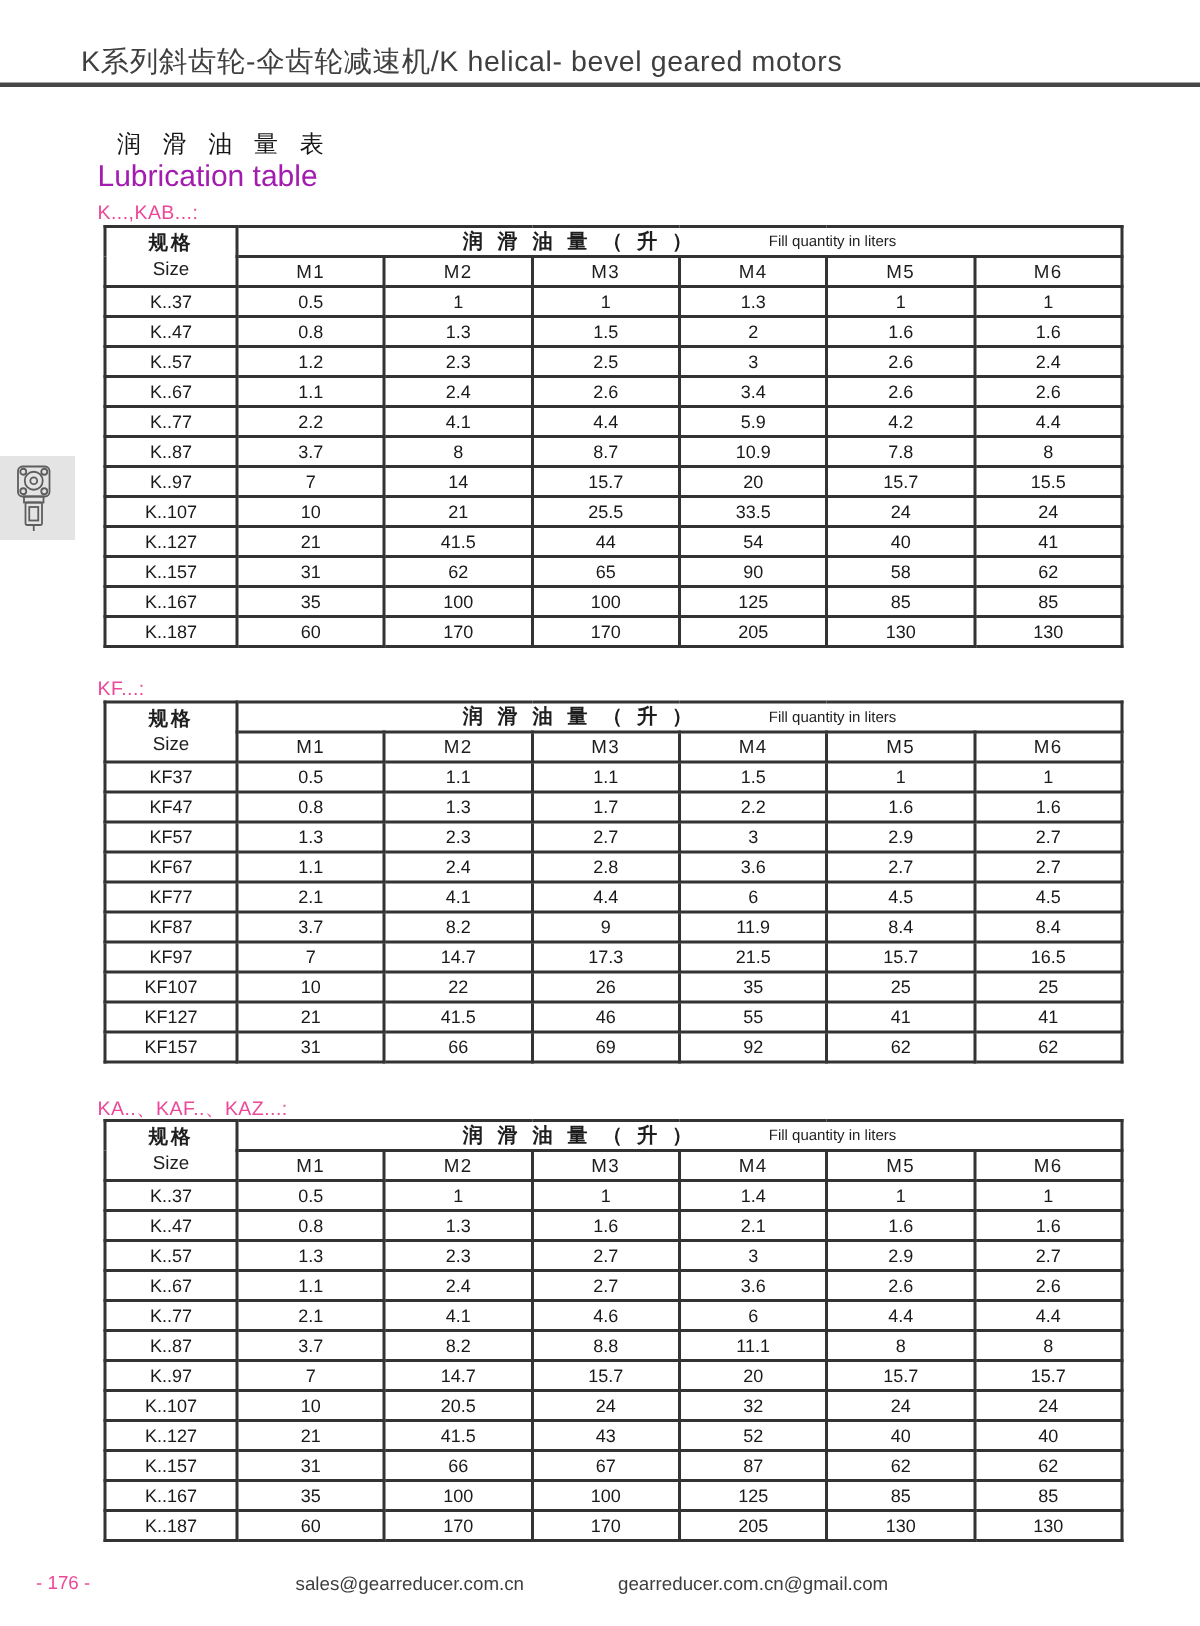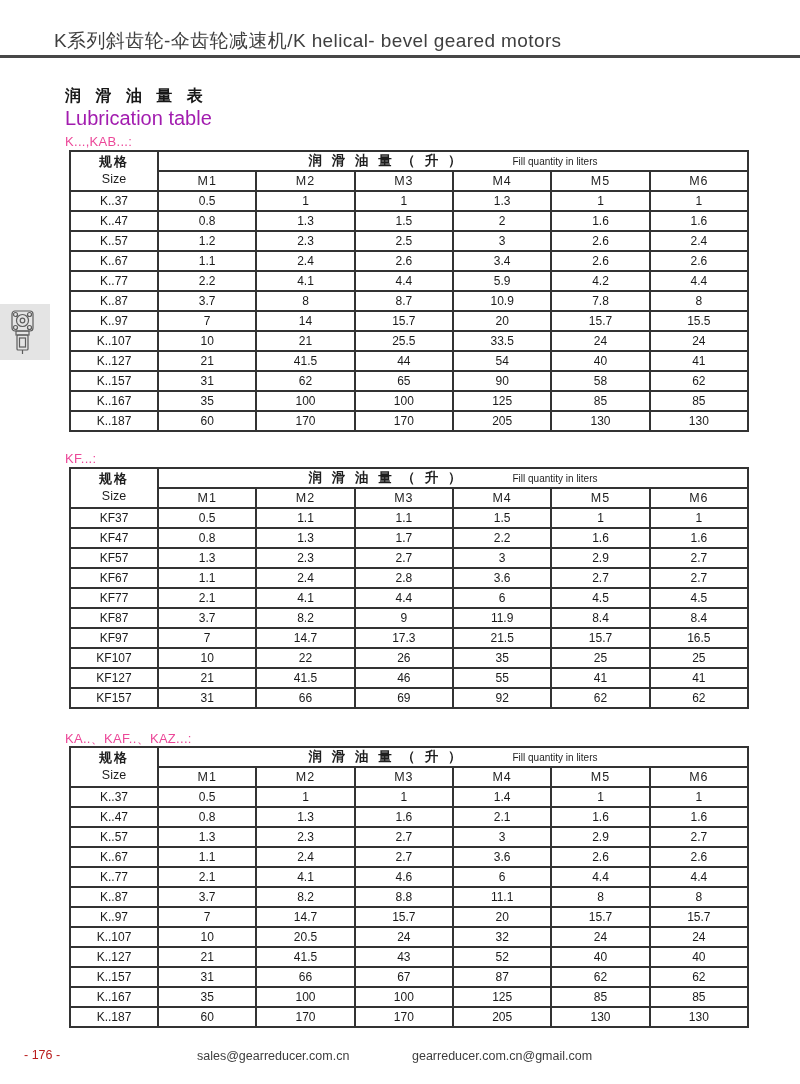--- a/index.html
+++ b/index.html
@@ -15,21 +15,21 @@
     letter-spacing:0.4px;white-space:nowrap;
   }
   .header-rule{left:0;top:55px;width:800px;height:3px;background:#474747;}
 
   
   .thumb{left:0;top:304px;width:50px;height:56px;background:#e4e4e4;
     display:flex;align-items:center;}
   .thumb svg{margin-left:7px;}
 
   
-  .sec-zh{left:65px;top:86px;font-size:16px;font-weight:bold;letter-spacing:5px;color:#161616;}
+  .sec-zh{left:78px;top:86px;font-size:16px;font-weight:normal;letter-spacing:5px;color:#161616;}
   .sec-en{left:65px;top:107px;font-size:20px;color:#a21caf;}
 
   
   .tbl-label{left:65px;font-size:13px;font-weight:500;color:#ec4899;letter-spacing:0.3px;}
 
   
   .tbl-section{left:69px;width:586px;}
   table{width:680px;border-collapse:collapse;table-layout:fixed;}
   th,td{border:2px solid #333333;text-align:center;vertical-align:middle;padding:0;}
   col.c-size{width:88px;}
@@ -37,21 +37,21 @@
   .size-head{font-size:12.5px;line-height:1.3;}
   .size-head .zh{font-weight:bold;font-size:13px;letter-spacing:2px;display:block;}
   .size-head .en{font-weight:normal;font-size:12.5px;display:block;}
   .fill-head{height:18px;}
   .fill-head .wrap{display:flex;justify-content:center;align-items:center;gap:48px;}
   .fill-zh{font-weight:bold;font-size:13.5px;letter-spacing:3px;white-space:nowrap;}
   .fill-en{font-size:10px;font-weight:500;white-space:nowrap;}
   .m-head{height:18px;font-size:12.5px;font-weight:500;letter-spacing:1px;}
 
   
-  .footer-page{left:24px;top:1048px;font-size:12.5px;color:#b91c1c;}
+  .footer-page{left:24px;top:1048px;font-size:12.5px;color:#ec4899;}
   .footer-mail-1{left:197px;top:1049px;font-size:12.5px;color:#3d3d3d;}
   .footer-mail-2{left:412px;top:1049px;font-size:12.5px;color:#3d3d3d;}
 </style>
 </head>
 <body>
 
 <div class="abs header-title">K系列斜齿轮-伞齿轮减速机/K helical- bevel geared motors</div>
 <div class="abs header-rule"></div>
 
 <div class="abs thumb">

